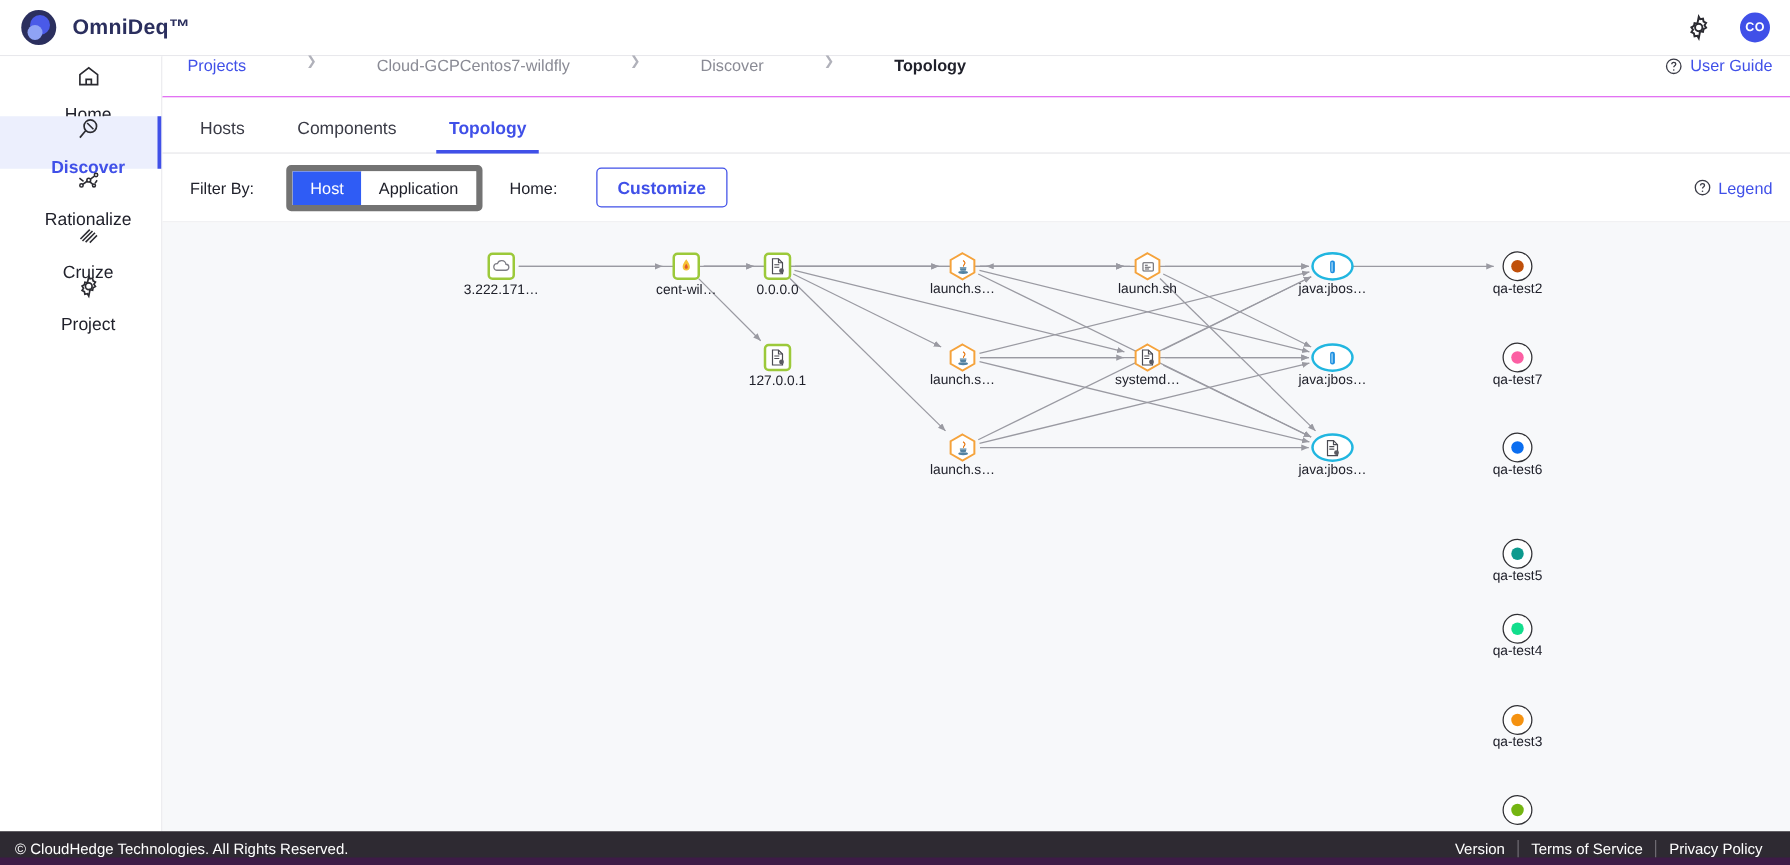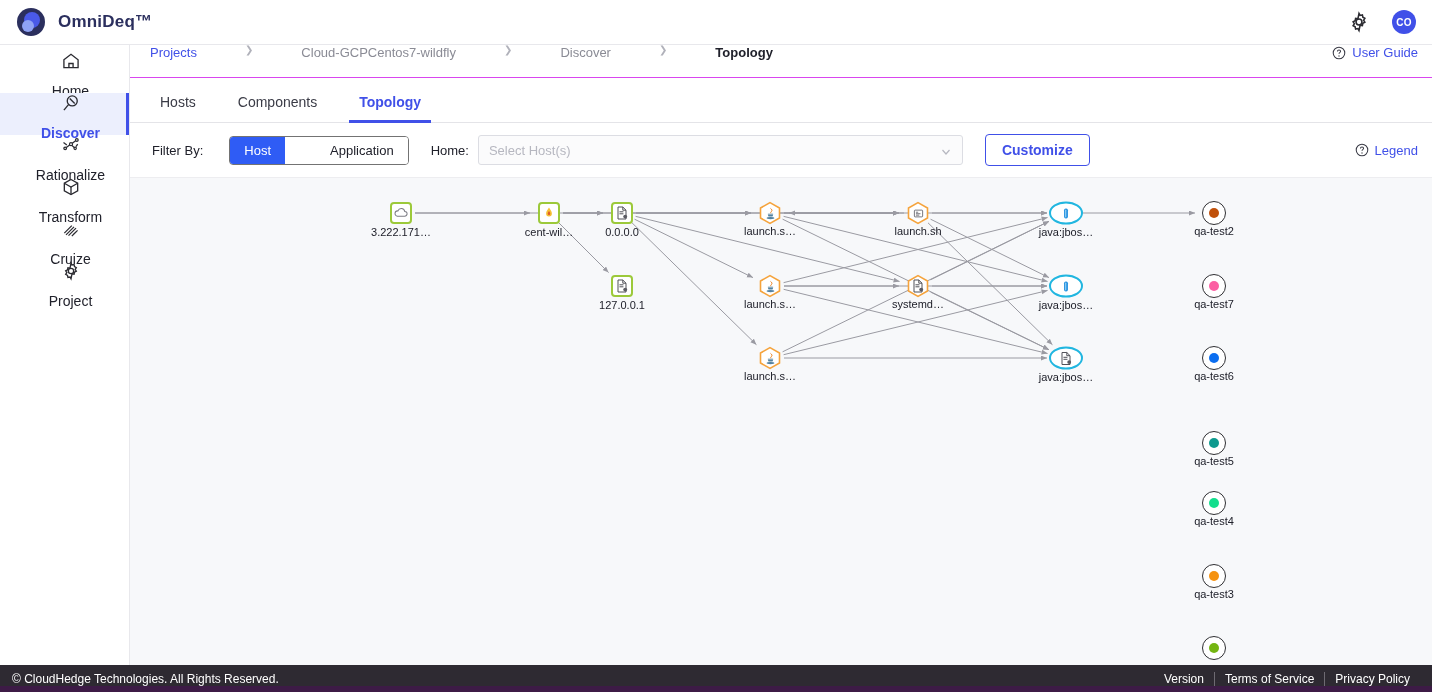--- a/index.html
+++ b/index.html
@@ -87,21 +87,21 @@
     width: 100%; height: 3px; background: #4050e8;
   }
 
   
   .filterbar {
     position: absolute; top: 123px; left: 130px; width: 1302px; height: 55px;
     background: #ffffff; display: flex; align-items: center;
     padding: 0 14px 0 22px; border-bottom: 1px solid #ededf0;
   }
   .flabel { font-size: 13px; color: #20212b; margin-right: 26px; }
-  .seg { display: flex; border: 1px solid #737373; border-radius: 4px; overflow: hidden; gap: 31px; }
+  .seg { display: flex; border: 5px solid #737373; border-radius: 4px; overflow: hidden; }
   .seg-btn {
     font-size: 13px; padding: 6px 14px; cursor: pointer;
     background: #ffffff; color: #20212b; border: none;
     font-family: "Liberation Sans", sans-serif;
   }
   .seg-btn.active { background: #2f5cf5; color: #ffffff; }
   .host-label { font-size: 13px; color: #20212b; margin: 0 9px 0 22px; }
   .select {
     width: 485px; height: 30px; border: 1px solid #dcdde3; border-radius: 3px;
     background: #fbfbfc; display: flex; align-items: center;
@@ -201,30 +201,20 @@
             <circle cx="19" cy="6" r="1.6"></circle>
           <circle cx="17" cy="16" r="1.4"></circle>
             <path d="M6.3 15L10.4 12"></path>
             <path d="M13.6 10L17.5 7"></path>
           <path d="M13 12.4L15.8 15"></path>
             <path d="M3 9l4 3"></path>
             <path d="M20 11l-2 3"></path>
         </svg>
       </span>
       <span>Rationalize</span>
-    </div>
-    <div class="side-item">
-      <span class="side-icon">
-        <svg width="20" height="20" viewBox="0 0 24 24" fill="none" stroke="#2b2b31" stroke-width="1.6">
-          <path d="M12 3l8 4.5v9L12 21l-8-4.5v-9z"></path>
-            <path d="M4 7.5L12 12l8-4.5"></path>
-            <path d="M12 12v9"></path>
-        </svg>
-      </span>
-      <span>Transform</span>
     </div>
     <div class="side-item">
       <span class="side-icon">
         <svg width="20" height="20" viewBox="0 0 24 24" fill="none" stroke="#2b2b31" stroke-width="1.5">
           <path d="M4 17c3-3 6-6 9-9"></path>
             <path d="M6 19c3.2-3.2 6.4-6.4 9.6-9.6"></path>
           <path d="M9 20c3-3 6-6 9-9"></path>
             <path d="M13 20.5c2.3-2.3 4.6-4.6 6.9-6.9"></path>
         </svg>
       </span>
@@ -267,28 +257,20 @@
     <div class="tab active">Topology</div>
   </div>
 
   <div class="filterbar">
     <span class="flabel">Filter By:</span>
     <div class="seg">
       <button class="seg-btn active">Host</button>
       <button class="seg-btn">Application</button>
     </div>
     <span class="host-label">Home:</span>
-    <div class="select">
-      <span class="select-ph">Select Host(s)</span>
-      <span class="chevron">
-        <svg width="12" height="12" viewBox="0 0 12 12" fill="none" stroke="#b6b7c0" stroke-width="1.2">
-          <path d="M2.5 4L6 8l3.5-4"></path>
-        </svg>
-      </span>
-    </div>
     <button class="customize">Customize</button>
     <span class="legend">
       <span class="qmark">
         <svg width="14" height="14" viewBox="0 0 16 16" fill="none" stroke="#3a3b46" stroke-width="1.2">
           <circle cx="8" cy="8" r="6.6"></circle>
           <path d="M6.2 6.2c0-1 .8-1.7 1.8-1.7s1.8.7 1.8 1.6c0 1.4-1.8 1.4-1.8 2.7"></path>
           <circle cx="8" cy="11.4" r=".75" fill="#3a3b46" stroke="none"></circle>
         </svg>
       </span>
       <span>Legend</span>

